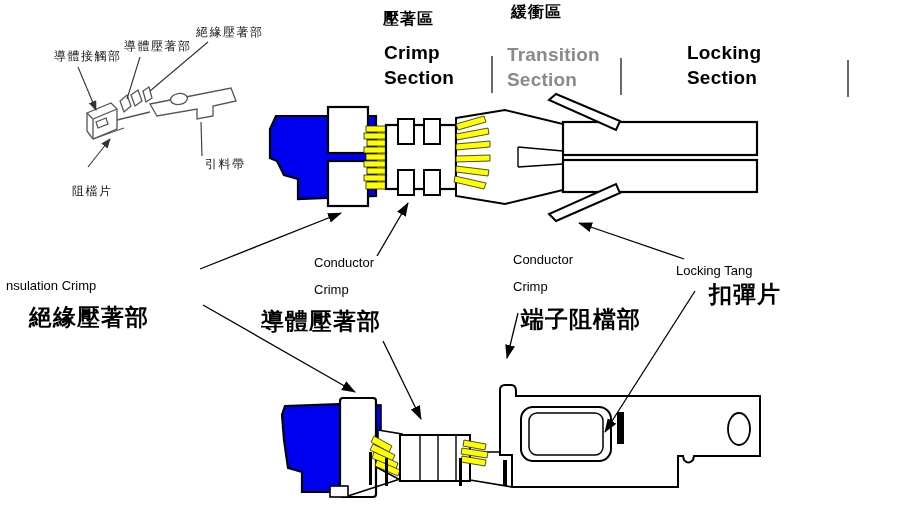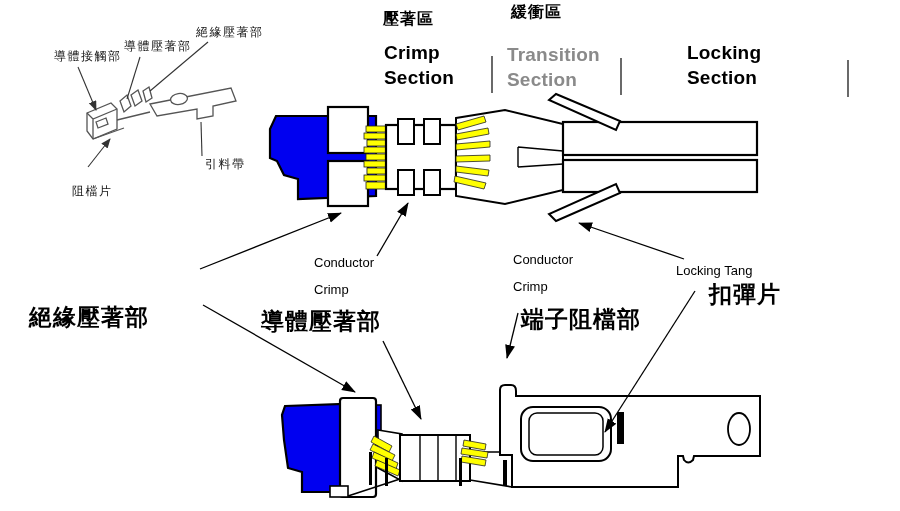--- a/index.html
+++ b/index.html
@@ -172,20 +172,21 @@
   <div class="lbl en-head" style="left:384px;top:43px">Crimp</div>
   <div class="lbl en-head" style="left:384px;top:68px">Section</div>
 
   <div class="lbl zh-head" style="left:511px;top:4px">緩衝區</div>
   <div class="lbl en-head gray" style="left:507px;top:45px">Transition</div>
   <div class="lbl en-head gray" style="left:507px;top:70px">Section</div>
 
   <div class="lbl en-head" style="left:687px;top:43px">Locking</div>
   <div class="lbl en-head" style="left:687px;top:68px">Section</div>
 
+  <div class="lbl en-call" style="left:6px;top:279px">nsulation Crimp</div>
   <div class="lbl zh-call" style="left:29px;top:306px">絕緣壓著部</div>
 
   <div class="lbl en-call" style="left:314px;top:256px">Conductor</div>
   <div class="lbl en-call" style="left:314px;top:283px">Crimp</div>
   <div class="lbl zh-call" style="left:261px;top:310px">導體壓著部</div>
 
   <div class="lbl en-call" style="left:513px;top:253px">Conductor</div>
   <div class="lbl en-call" style="left:513px;top:280px">Crimp</div>
   <div class="lbl en-call" style="left:676px;top:264px">Locking Tang</div>
 

